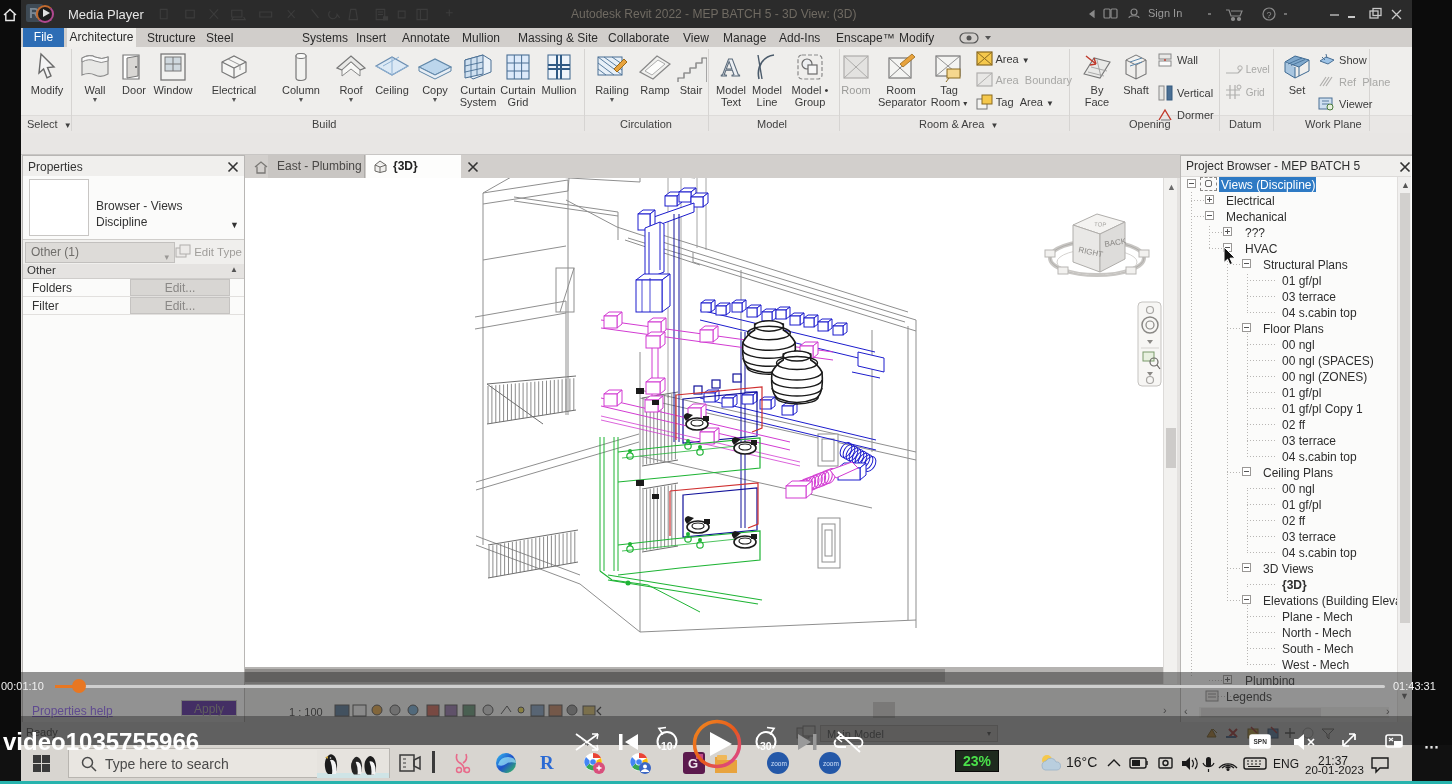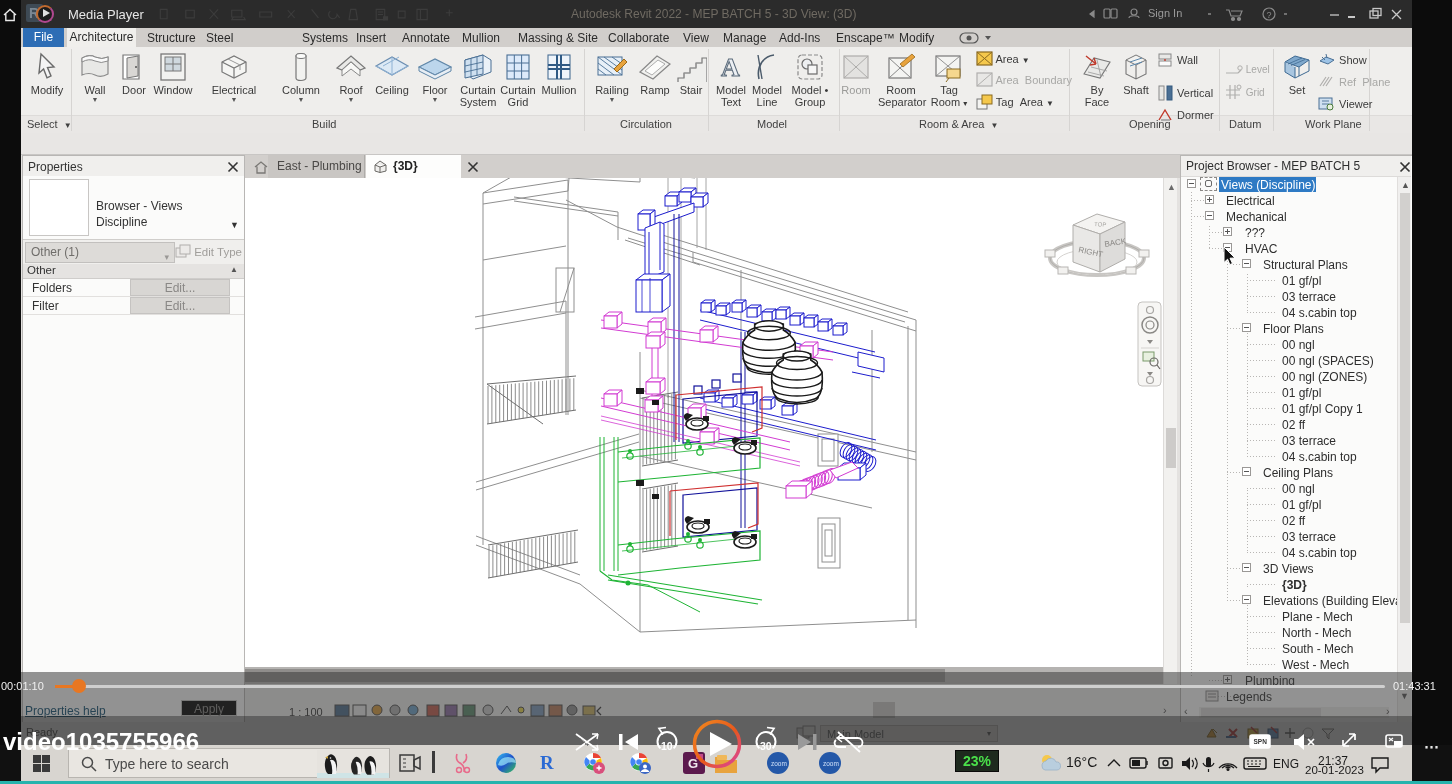--- a/index.html
+++ b/index.html
@@ -135,21 +135,21 @@
             <path d="M19 5 L19 23" stroke="#8fb2d4" stroke-width="1"></path>
           </svg>
           <div class="lb">Ceiling</div>
         </div>
 
       <div class="rb" style="left:393px;width:42px;">
           <svg width="38" height="30" viewBox="0 0 38 30">
             <path d="M3 15 L19 7 L35 15 L19 23 Z" fill="#bcd6ec" stroke="#5f86a8" stroke-width="1.2"></path>
             <path d="M3 15 L3 19 L19 27 L35 19 L35 15 L19 23 Z" fill="#e8eef4" stroke="#5f86a8" stroke-width="1"></path>
           </svg>
-          <div class="lb">Floor</div>
+          <div class="lb">Copy</div>
           <div class="dar">▼</div>
         </div>
 
       <div class="rb" style="left:436px;width:42px;">
           <svg width="34" height="30" viewBox="0 0 34 30">
             <path d="M4 8 L22 3 L30 8 L30 20 L12 27 L4 21 Z" fill="#eaf1f8" stroke="#4a6f94" stroke-width="1"></path>
             <path d="M4 8 L22 3 L22 22 L4 26 Z" fill="#cfe0f0" stroke="#4a6f94" stroke-width="1"></path>
             <path d="M10 6.5 V24.7 M16 5 V23.5 M4 14 L22 10 M4 20 L22 16" stroke="#4a6f94" stroke-width="0.9" fill="none"></path>
           </svg>
           <div class="lb">Curtain<br>System</div>
@@ -358,22 +358,22 @@
         </div>
       <div class="abs" style="left:0;top:123px;width:221px;height:18px;background:#fbfbfa;border-bottom:1px solid #e2e0de;">
           <span style="position:absolute;left:9px;top:2px;">Folders</span>
           <span class="abs" style="left:107px;top:0;width:100px;height:17px;background:#d8d6d3;border:1px solid #c5c3c1;color:#8a8886;text-align:center;line-height:16px;">Edit...</span>
         </div>
       <div class="abs" style="left:0;top:141px;width:221px;height:18px;background:#fbfbfa;border-bottom:1px solid #e2e0de;">
           <span style="position:absolute;left:9px;top:2px;">Filter</span>
           <span class="abs" style="left:107px;top:0;width:100px;height:17px;background:#d8d6d3;border:1px solid #c5c3c1;color:#8a8886;text-align:center;line-height:16px;">Edit...</span>
         </div>
       <div class="abs" style="left:0;top:159px;width:221px;height:408px;background:#fbfbfa;"></div>
-      <div class="abs" style="left:2px;top:548px;color:#0c4a6e;text-decoration:underline;">Properties help</div>
-        <div class="abs" style="left:158px;top:544px;width:56px;height:16px;background:#000000;border:1px solid #c2c0be;color:#8a8886;text-align:center;line-height:17px;">Apply</div>
+      <div class="abs" style="left:9px;top:548px;color:#8b5cf6;text-decoration:underline;">Properties help</div>
+        <div class="abs" style="left:158px;top:544px;width:56px;height:16px;background:#4c1d95;border:1px solid #c2c0be;color:#8a8886;text-align:center;line-height:17px;">Apply</div>
     </div>
 
     <div class="abs" style="left:224px;top:155px;width:935px;height:23px;background:#d2cfcc;">
       <svg class="abs" style="left:9px;top:6px;" width="14" height="13" viewBox="0 0 14 13">
           <path d="M1 6 L7 1 L13 6 M3 5.4 V12 H11 V5.4" fill="none" stroke="#7a7875" stroke-width="1.3"></path>
         </svg>
       <div class="abs" style="left:23px;top:0;width:97px;height:23px;background:#c9c6c3;border-right:1px solid #aeaca9;">
         <span class="abs" style="left:9px;top:4px;font-size:12px;color:#4a4846;">East - Plumbing</span>
       </div>
       <div class="abs" style="left:121px;top:0;width:95px;height:23px;background:#fdfdfc;">

